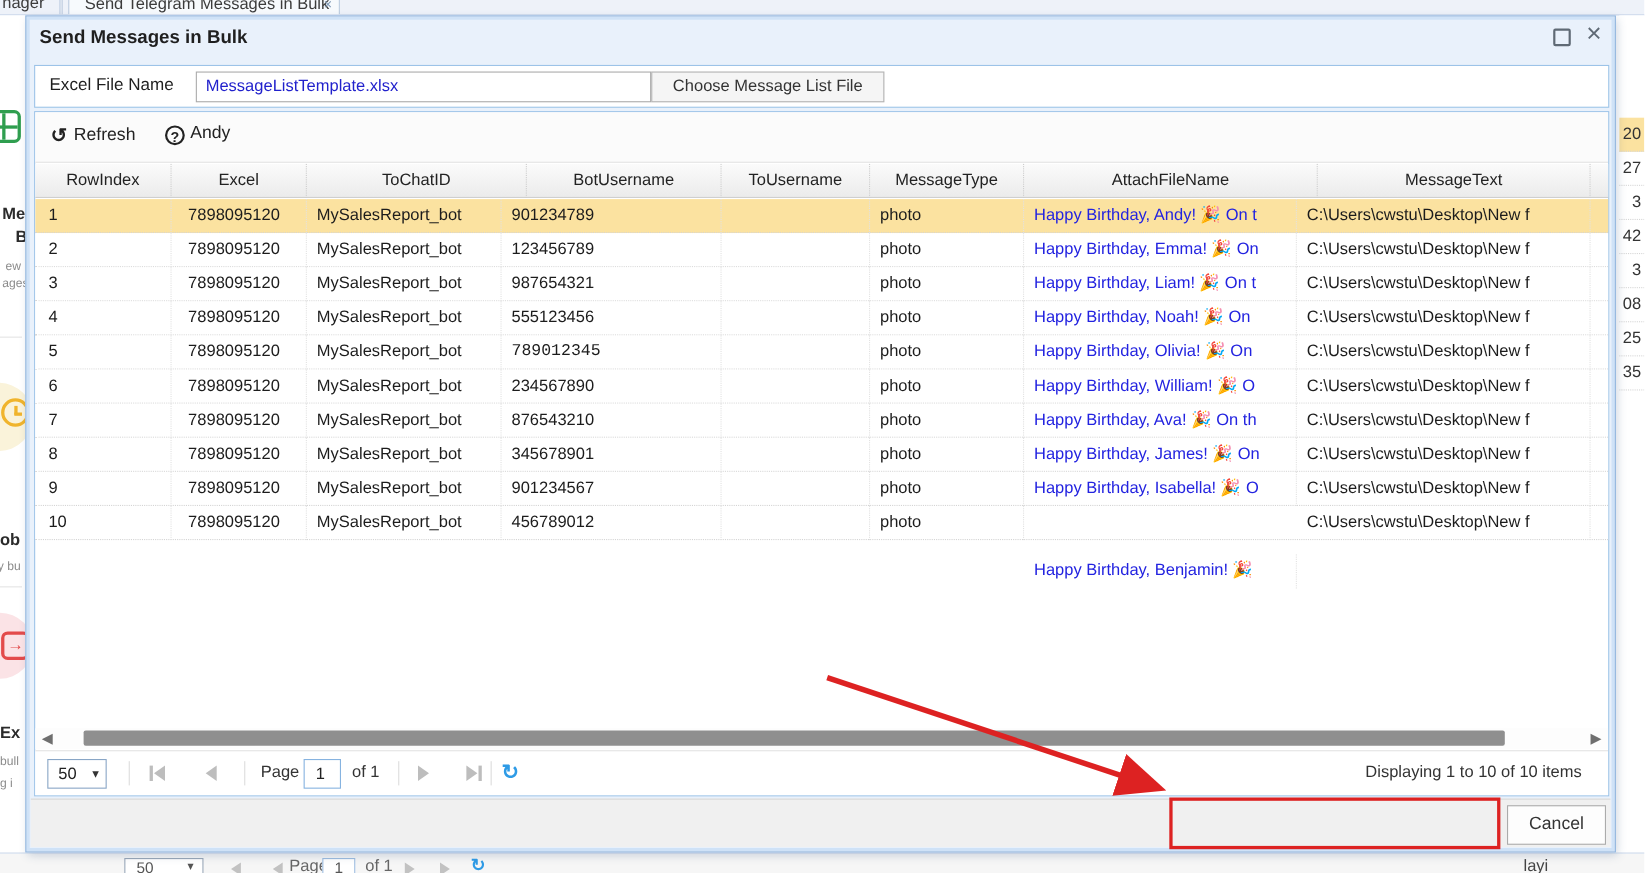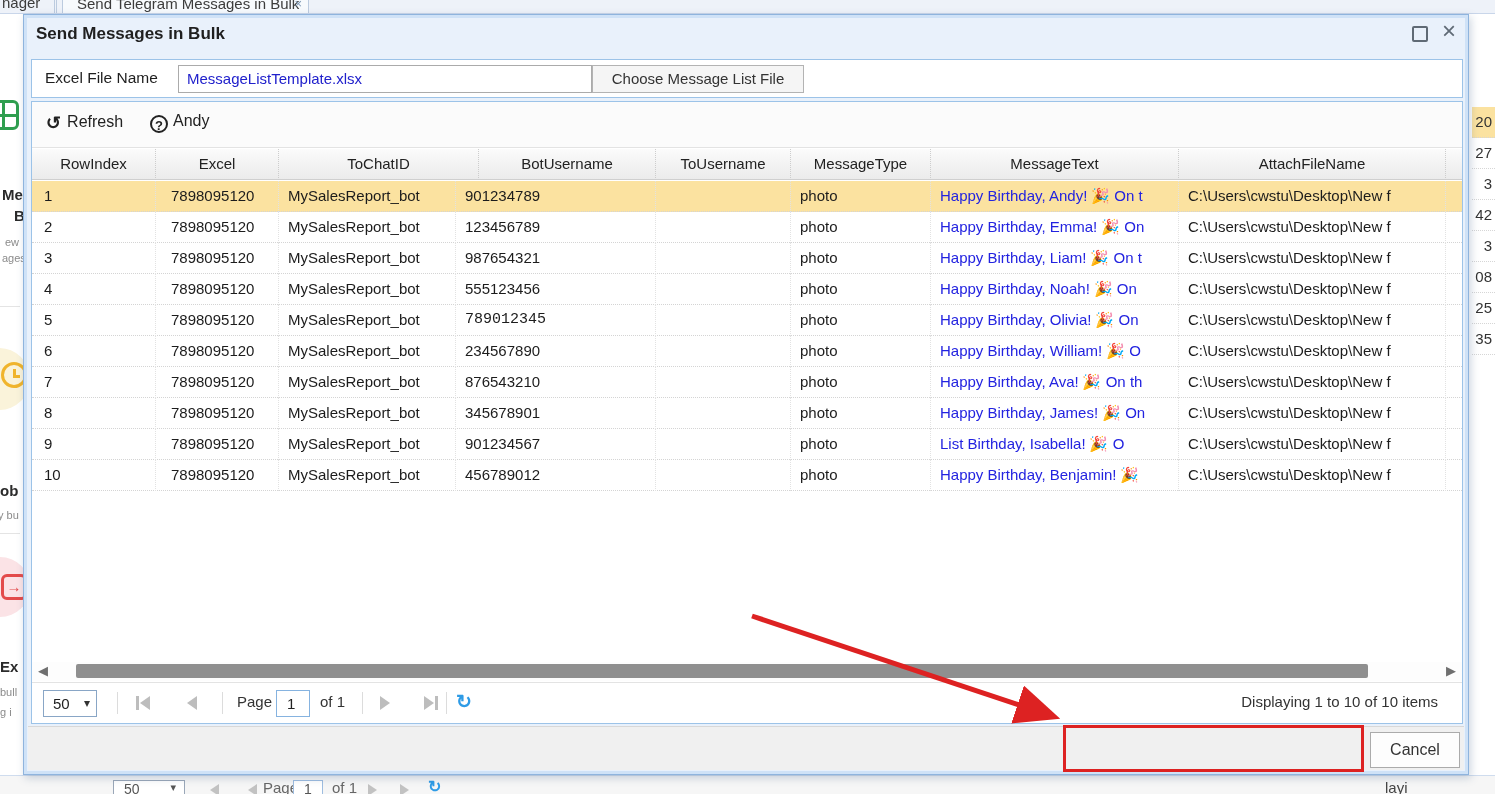--- a/index.html
+++ b/index.html
@@ -212,22 +212,22 @@
       <span class="tb-item tb-help"><span class="tb-qcircle">?</span><span>Andy</span></span>
     </div>
 
     <div class="grid-header">
         <div class="hcell c0" style="width: 124px;">RowIndex</div>
         <div class="hcell c1" style="width: 123px;">Excel</div>
         <div class="hcell c3" style="width: 200px;">ToChatID</div>
         <div class="hcell c2" style="width: 177px;">BotUsername</div>
         <div class="hcell c4" style="width: 135px;">ToUsername</div>
         <div class="hcell c5" style="width: 140px;">MessageType</div>
+        <div class="hcell c7" style="width: 267px;">AttachFileName</div>
         <div class="hcell c6" style="width: 248px;">MessageText</div>
-        <div class="hcell c7" style="width: 267px;">AttachFileName</div>
         <div class="hcell c8" style="width: 72px;">Par</div>
       </div>
     <div class="grid-body">
         <div class="grow selected">
           <div class="gcell c0" style="width: 124px;">1</div>
           <div class="gcell c1" style="width: 123px;">7898095120</div>
           <div class="gcell c2" style="width: 177px;">MySalesReport_bot</div>
           <div class="gcell c3" style="width: 200px;">901234789</div>
           <div class="gcell c4" style="width: 135px;"></div>
           <div class="gcell c5" style="width: 140px;">photo</div>
@@ -312,32 +312,32 @@
           <div class="gcell c7" style="width: 267px;">C:\Users\cwstu\Desktop\New f</div>
           <div class="gcell c8" style="width: 72px;"></div>
         </div>
         <div class="grow">
           <div class="gcell c0" style="width: 124px;">9</div>
           <div class="gcell c1" style="width: 123px;">7898095120</div>
           <div class="gcell c2" style="width: 177px;">MySalesReport_bot</div>
           <div class="gcell c3" style="width: 200px;">901234567</div>
           <div class="gcell c4" style="width: 135px;"></div>
           <div class="gcell c5" style="width: 140px;">photo</div>
-          <div class="gcell c6" style="width: 248px;">List Birthday, Isabella! 🎉  O</div>
+          <div class="gcell c6" style="width: 248px;">Happy Birthday, Isabella! 🎉  O</div>
           <div class="gcell c7" style="width: 267px;">C:\Users\cwstu\Desktop\New f</div>
           <div class="gcell c8" style="width: 72px;"></div>
         </div>
         <div class="grow">
           <div class="gcell c0" style="width: 124px;">10</div>
           <div class="gcell c1" style="width: 123px;">7898095120</div>
           <div class="gcell c2" style="width: 177px;">MySalesReport_bot</div>
           <div class="gcell c3" style="width: 200px;">456789012</div>
           <div class="gcell c4" style="width: 135px;"></div>
           <div class="gcell c5" style="width: 140px;">photo</div>
-          <div class="gcell c6" style="width: 248px;">Happy Birthday, Benjamin! 🎉</div>
+          <div class="gcell c6" style="width: 248px; margin-top: 44px;">Happy Birthday, Benjamin! 🎉</div>
           <div class="gcell c7" style="width: 267px;">C:\Users\cwstu\Desktop\New f</div>
           <div class="gcell c8" style="width: 72px;"></div>
         </div>
       </div>
 
     <div class="hscroll">
       <span class="hs-arrow" style="left:6px;">◀</span>
       <span class="hs-thumb"></span>
       <span class="hs-arrow" style="right:6px;">▶</span>
     </div>

